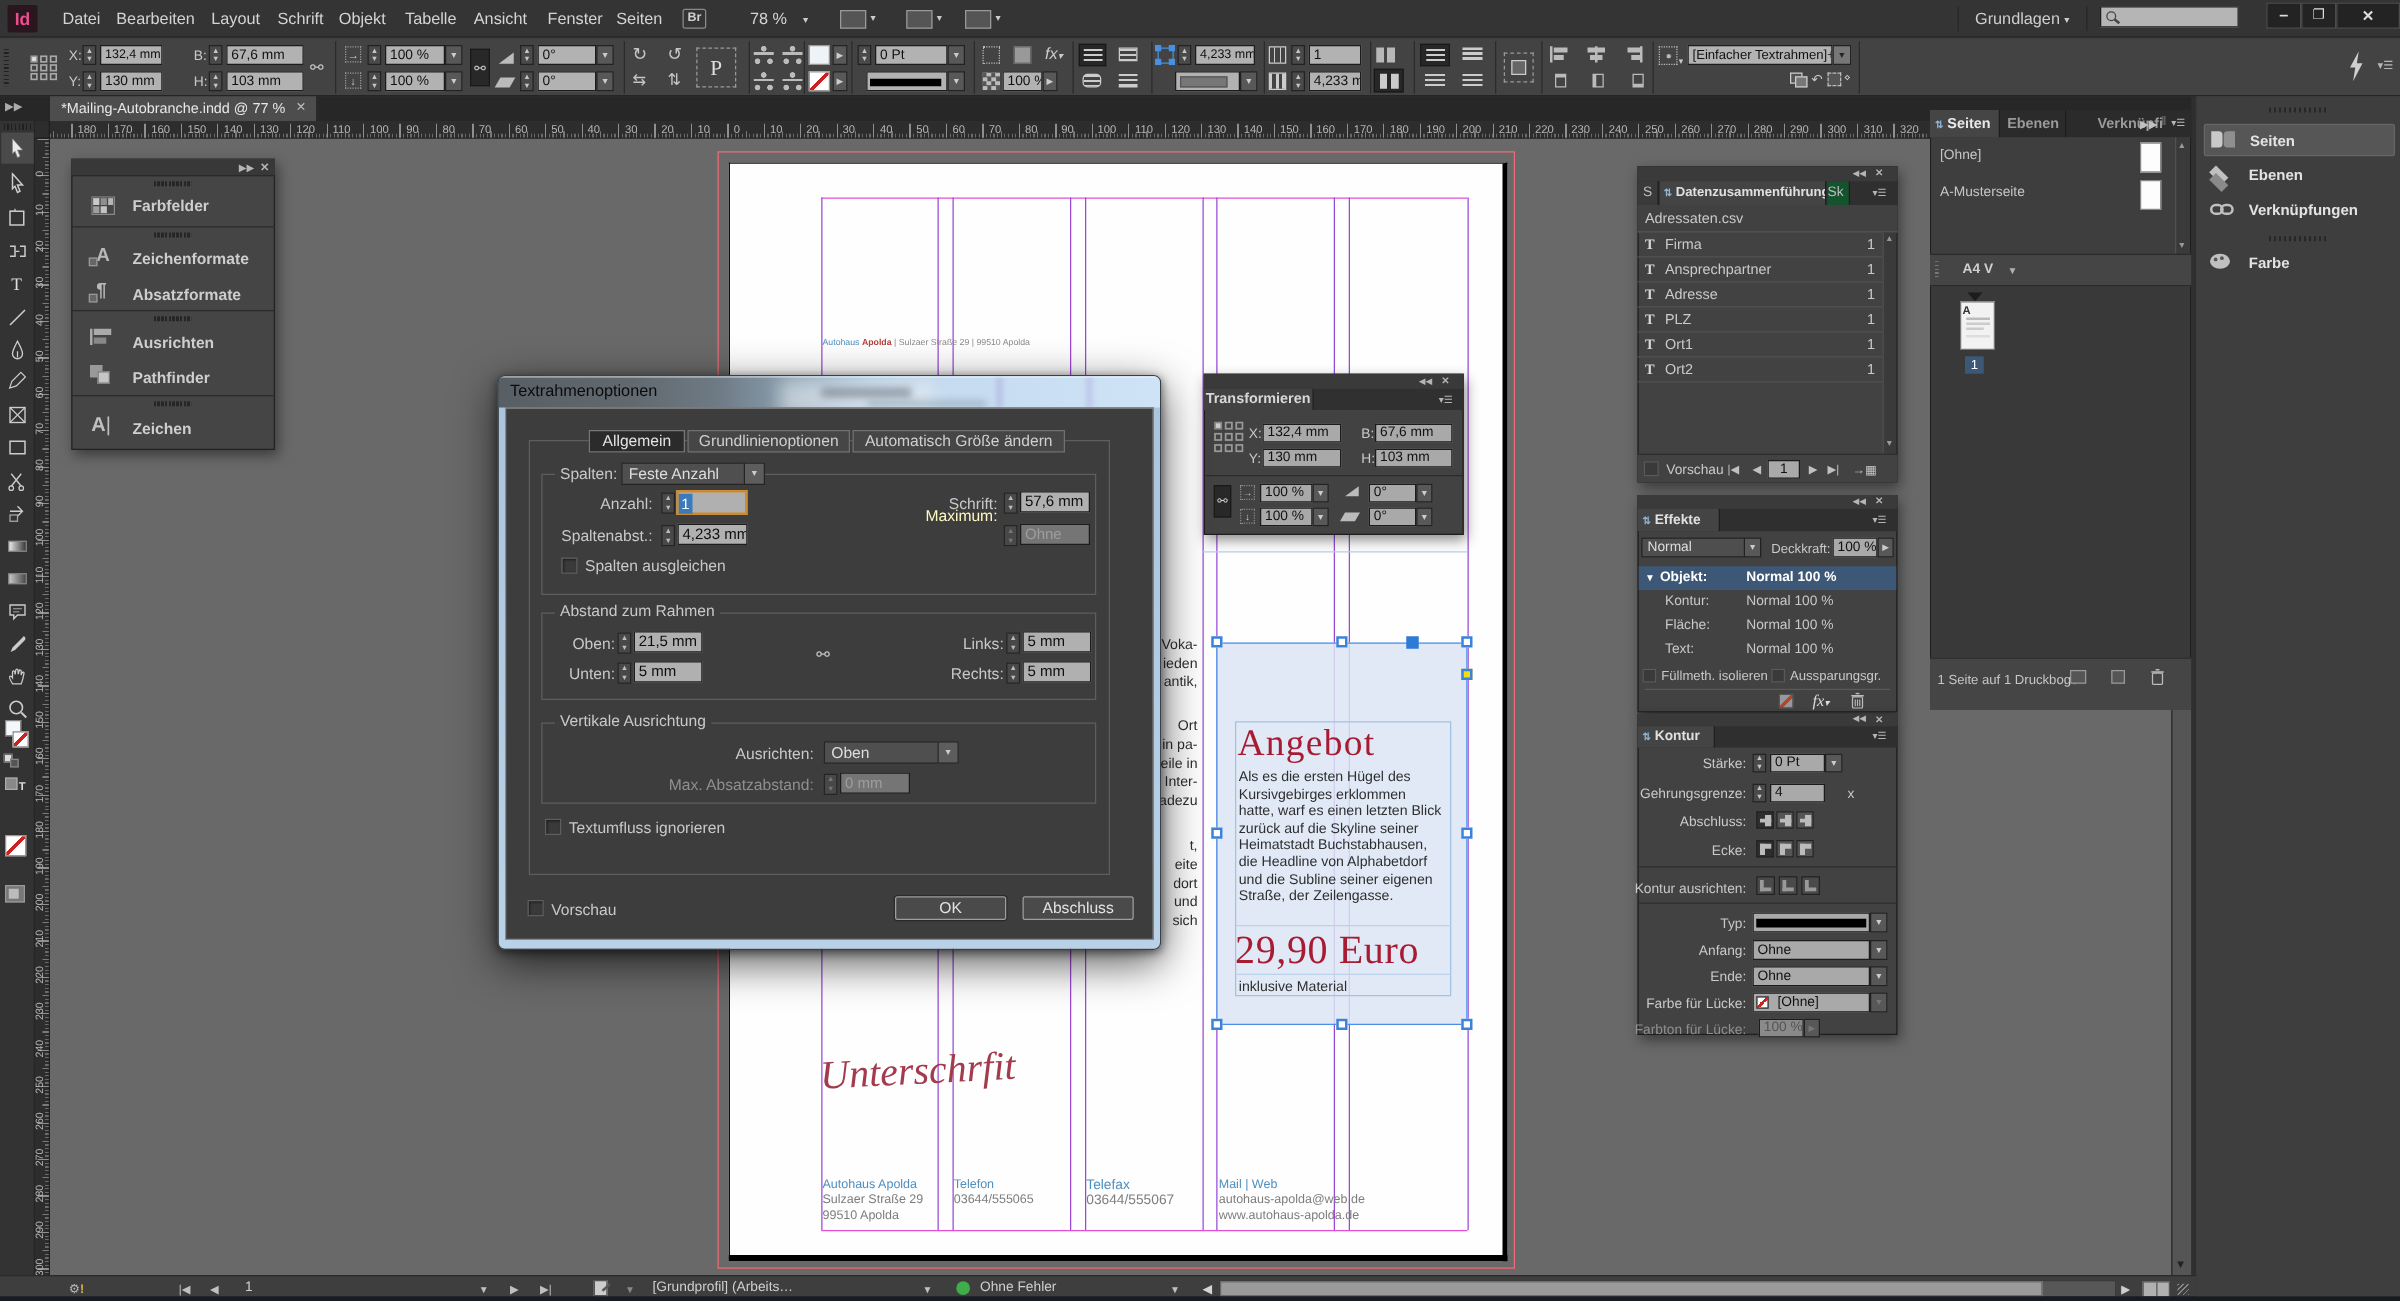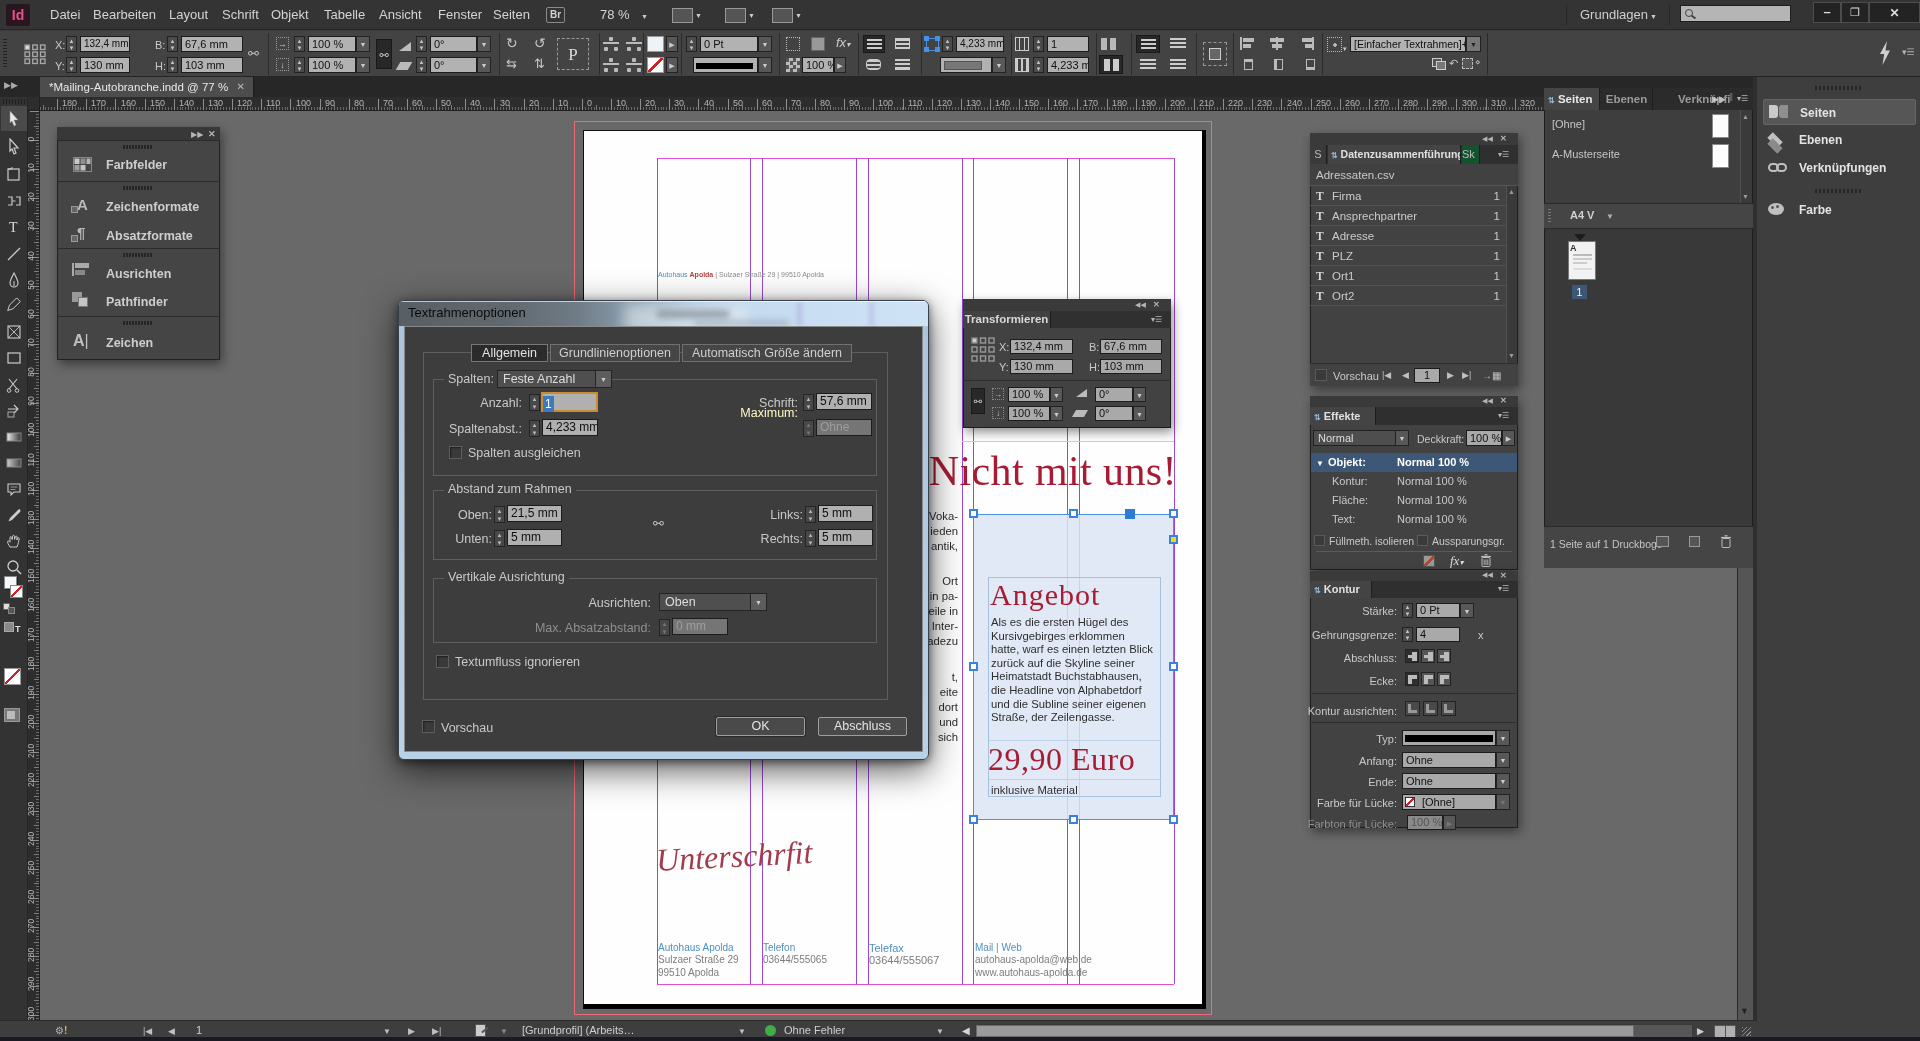--- a/index.html
+++ b/index.html
@@ -455,21 +455,20 @@
     <div class="abs" style="left:710.0px;top:47px;width:1px;height:826px;background:#9a49d6;"></div>
     <div class="abs" style="left:721.5px;top:47px;width:1px;height:826px;background:#9a49d6;"></div>
     <div class="abs" style="left:816.0px;top:47px;width:1px;height:826px;background:#9a49d6;"></div>
     <div class="abs" style="left:827.5px;top:47px;width:1px;height:826px;background:#9a49d6;"></div>
     <div class="abs" style="left:922.0px;top:47px;width:1px;height:826px;background:#9a49d6;"></div>
     <div class="abs" style="left:933.0px;top:47px;width:1px;height:826px;background:#9a49d6;"></div>
     <div class="abs" style="left:1027.0px;top:47px;width:1px;height:826px;background:#9a49d6;"></div>
     <div class="abs" style="left:1038.5px;top:47px;width:1px;height:826px;background:#9a49d6;"></div>
     <div class="abs" style="left:618px;top:160px;font-size:7px;color:#8a8a8a;white-space:nowrap;"><span style="color:#4e8fc0;">Autohaus</span> <span style="color:#b5413f;font-weight:bold;">Apolda</span> | Sulzaer Straße 29 | 99510 Apolda</div>
     <div class="abs" style="left:922px;top:330px;width:212px;height:1px;background:#bdd2e8;"></div>
-    <div class="abs" style="left:760px;top:337px;width:377px;text-align:right;font-family:'Liberation Serif',serif;font-size:42px;line-height:46px;color:#a81c33;white-space:nowrap;letter-spacing:0.4px;">Nicht mit uns!</div>
     <div class="abs" style="left:838px;top:399px;width:80px;text-align:right;font-size:11.3px;color:#2e2e2e;">Voka-</div>
     <div class="abs" style="left:838px;top:414px;width:80px;text-align:right;font-size:11.3px;color:#2e2e2e;">ieden</div>
     <div class="abs" style="left:838px;top:429px;width:80px;text-align:right;font-size:11.3px;color:#2e2e2e;">antik,</div>
     <div class="abs" style="left:838px;top:464px;width:80px;text-align:right;font-size:11.3px;color:#2e2e2e;">Ort</div>
     <div class="abs" style="left:838px;top:479px;width:80px;text-align:right;font-size:11.3px;color:#2e2e2e;">in pa-</div>
     <div class="abs" style="left:838px;top:494px;width:80px;text-align:right;font-size:11.3px;color:#2e2e2e;">eile in</div>
     <div class="abs" style="left:838px;top:509px;width:80px;text-align:right;font-size:11.3px;color:#2e2e2e;">Inter-</div>
     <div class="abs" style="left:838px;top:524px;width:80px;text-align:right;font-size:11.3px;color:#2e2e2e;">adezu</div>
     <div class="abs" style="left:838px;top:560px;width:80px;text-align:right;font-size:11.3px;color:#2e2e2e;">t,</div>
     <div class="abs" style="left:838px;top:575px;width:80px;text-align:right;font-size:11.3px;color:#2e2e2e;">eite</div>

